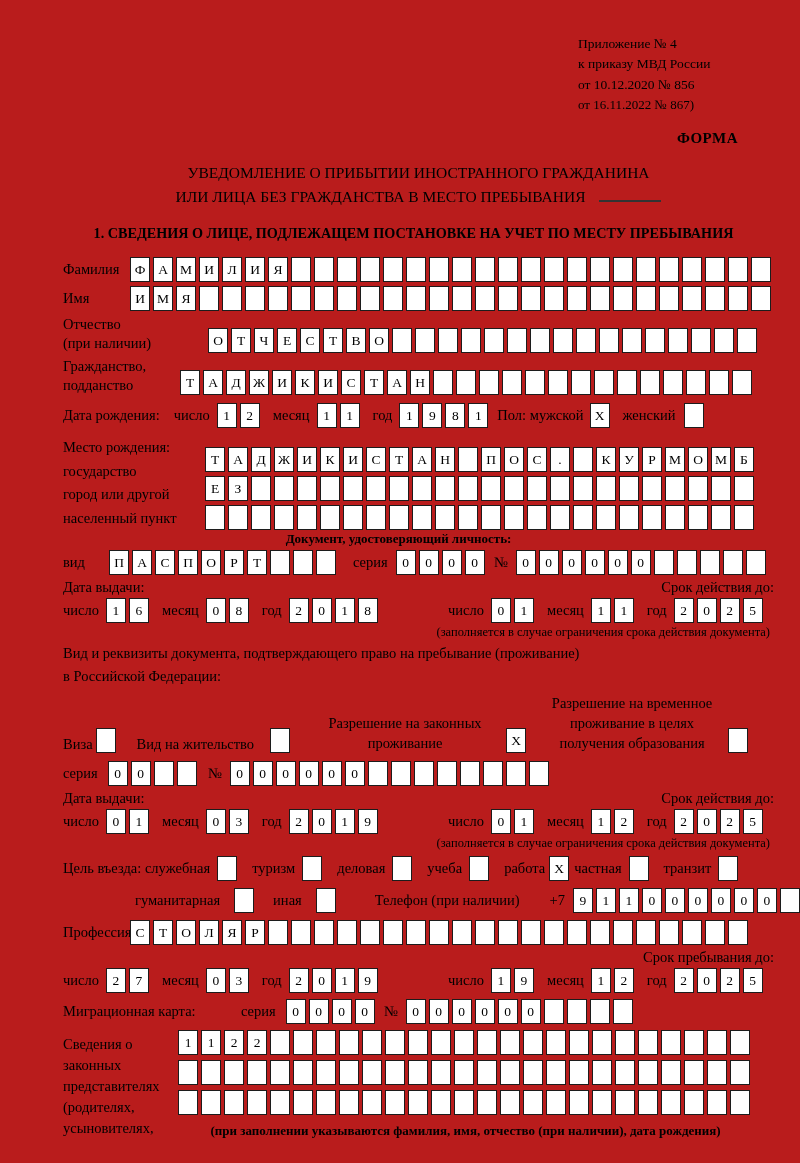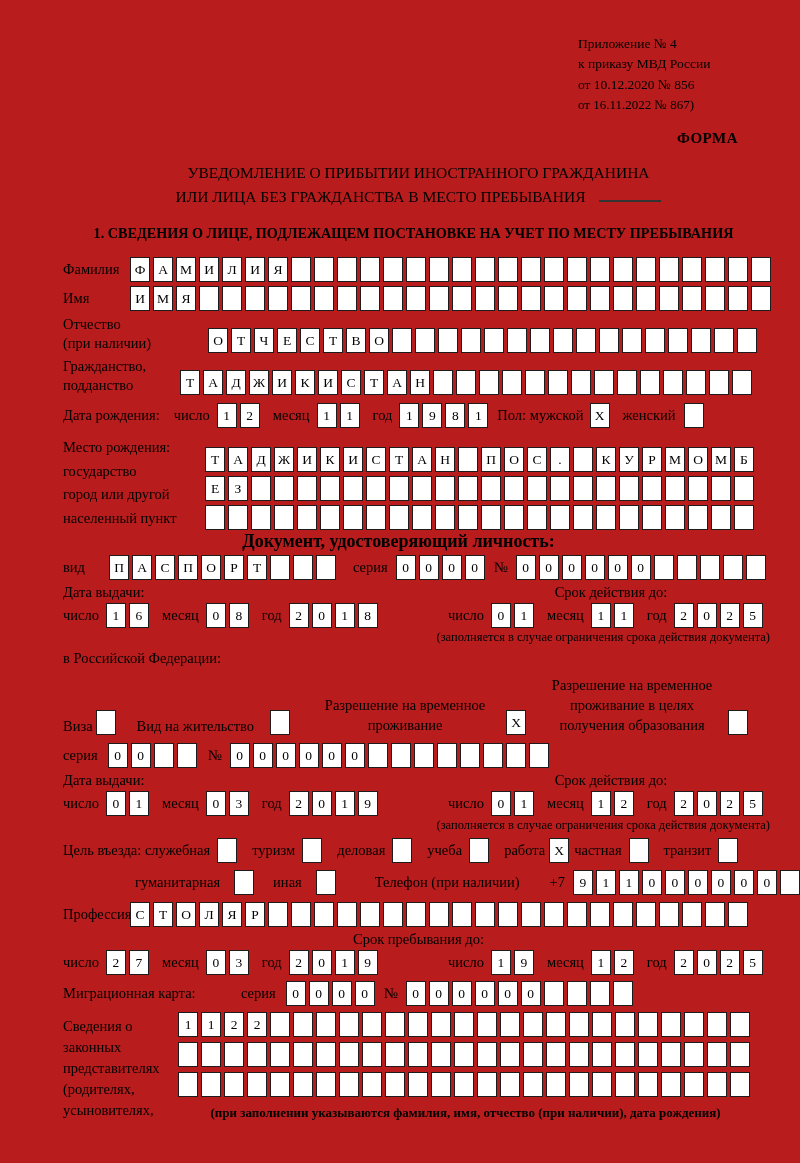--- a/index.html
+++ b/index.html
@@ -20,28 +20,28 @@
         font-size:13.5px;background:#fff;}
   .cellrow{display:flex;flex:none;}
   .frow{display:flex;align-items:center;margin-bottom:4px;}
   .frow.top{align-items:flex-end;}
   .lbl{flex:none;}
   .l67{width:67px;} .l145{width:145px;line-height:19px;} .l117{width:117px;line-height:19px;}
   .l142{width:142px;line-height:23.5px;} .l115{width:115px;line-height:21px;} .mb8{margin-bottom:8px;}
   
   .half-cap{display:flex;margin:2px 0 2px 0;}
   .half-cap .cl{width:385px;text-align:left;}
-  .half-cap .cr{flex:1;text-align:center;}
+  .half-cap .cr{flex:1;text-align:right;}
   .half-row{display:flex;margin-bottom:2px;}
   .half-row .hl{width:385px;display:flex;align-items:center;}
   .half-row .hr{flex:1;display:flex;align-items:center;}
   .dlbl{margin-right:7px;}
   .mlc{margin-left:10px;}
   .note-row{font-size:12.5px;text-align:right;padding-right:4px;margin-bottom:5px;}
-  .doc-head{font-weight:bold;text-align:center;font-size:18px;margin:1px 40px 3px 0;}
+  .doc-head{font-weight:bold;text-align:center;font-size:13px;margin:1px 40px 3px 0;}
   .plain{margin-bottom:6px;}
   .center-lbl{text-align:center;line-height:20px;}
   .w185{width:188px;} .w178{width:178px;}
   .chk{margin-left:7px;}
   .cap-bottom{font-size:13px;font-weight:bold;text-align:center;margin-top:8px;}
 </style>
 </head>
 <body>
 
 <div class="page">
@@ -392,31 +392,32 @@
       <span class="cellrow">
           <span class="cell">2</span>
           <span class="cell">0</span>
           <span class="cell">2</span>
           <span class="cell">5</span>
         </span>
     </div>
   </div>
   <div class="note-row">(заполняется в случае ограничения срока действия документа)</div>
 
+  <div class="plain">Вид и реквизиты документа, подтверждающего право на пребывание (проживание)</div>
   <div class="plain" style="margin-bottom:8px">в Российской Федерации:</div>
   <div class="frow top" style="margin-bottom:8px">
     <span class="lbl">Виза</span>
     <span class="cellrow chk" style="margin-left:3px">
         <span class="cell"></span>
       </span>
     <span class="lbl" style="margin-left:18px">Вид на жительство</span>
     <span class="cellrow chk" style="margin-left:16px">
         <span class="cell"></span>
       </span>
-    <span class="center-lbl w185" style="margin-left:18px">Разрешение на временное проживание</span>
+    <span class="center-lbl w185" style="margin-left:18px">Разрешение на законных проживание</span>
     <span class="cellrow chk">
         <span class="cell">X</span>
       </span>
     <span class="center-lbl w178" style="margin-left:14px">Разрешение на временное проживание в целях получения образования</span>
     <span class="cellrow chk">
         <span class="cell"></span>
       </span>
   </div>
   <div class="frow">
     <span class="lbl" style="margin-right:10px">серия</span>

